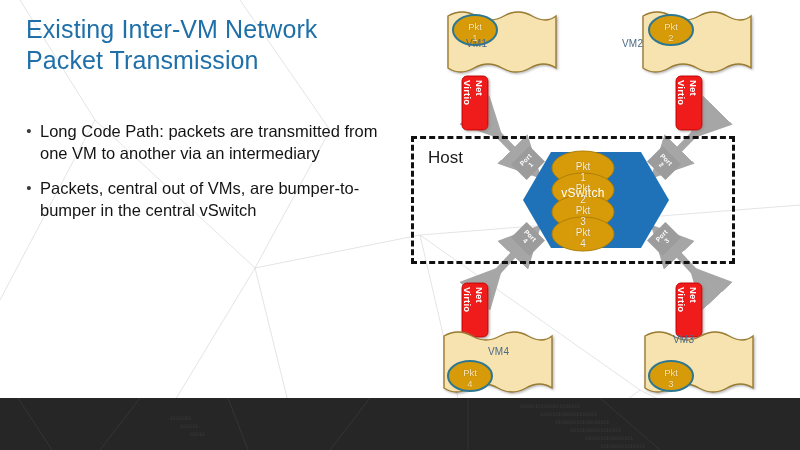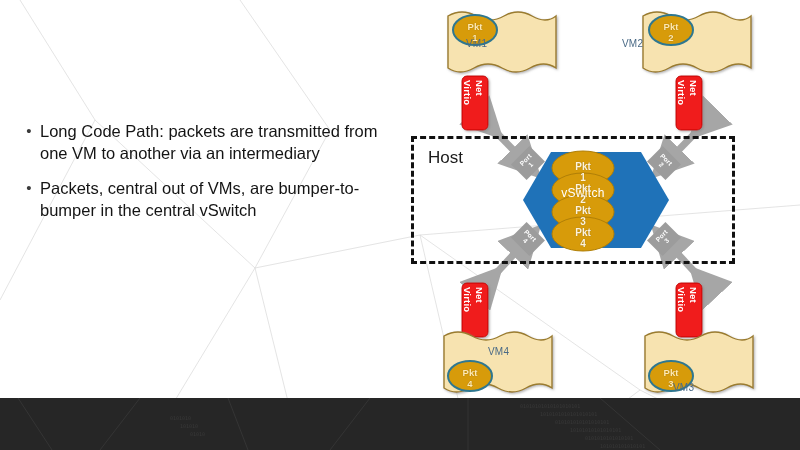--- a/index.html
+++ b/index.html
@@ -40,21 +40,21 @@
 
   
   #diagram{position:absolute;left:0;top:0;width:800px;height:450px;}
 
   
   .vm-name{
     position:absolute;font-size:10px;color:#4A6A86;letter-spacing:.2px;
   }
   .pkt-label{
     position:absolute;text-align:center;color:#ffe9b0;font-size:9.5px;
-    line-height:10.5px;font-weight:700;text-shadow:0 0 1px rgba(0,0,0,.35);
+    line-height:10.5px;font-weight:400;text-shadow:0 0 1px rgba(0,0,0,.35);
   }
   .pkt-label.big{color:#fdf3dc;font-size:10px;line-height:11px;}
 
   .virtio-text{
     position:absolute;color:#ffffff;font-size:9.5px;font-weight:700;
     letter-spacing:.2px;white-space:nowrap;transform-origin:0 0;
   }
   .port-text{
     position:absolute;color:#ffffff;font-size:6.5px;font-weight:700;
     letter-spacing:.2px;white-space:nowrap;text-align:center;
@@ -87,20 +87,24 @@
       <path d="M 255,268 L 330,130"></path>
       <path d="M 330,130 L 240,0"></path>
       <path d="M 95,120 L 0,300"></path>
       <path d="M 95,120 L 20,0"></path>
       <path d="M 420,235 L 640,390"></path>
       <path d="M 640,390 L 560,450"></path>
       <path d="M 640,390 L 760,450"></path>
     </g>
   </svg>
 
+  <div id="title">
+    <span>Existing Inter-VM Network</span>
+    <span class="l2">Packet Transmission</span>
+  </div>
 
   <div id="bullets">
     <div class="bullet">
       <div class="dot">•</div>
       <div class="btxt">Long Code Path: packets are transmitted from one VM to another via an intermediary</div>
     </div>
     <div class="bullet">
       <div class="dot">•</div>
       <div class="btxt">Packets, central out of VMs, are bumper-to-bumper in the central vSwitch</div>
     </div>
@@ -170,21 +174,21 @@
   </svg>
 
   <div id="host-box"></div>
   <div id="host-label">Host</div>
 
   <div id="vswitch-text">vSwitch</div>
 
   <div class="vm-name" style="left:466px;top:38px;">VM1</div>
   <div class="vm-name" style="left:622px;top:38px;">VM2</div>
   <div class="vm-name" style="left:472px;top:346px;margin-left:16px;">VM4</div>
-  <div class="vm-name" style="left:673px;top:334px;margin-top:48px;">VM3</div>
+  <div class="vm-name" style="left:673px;top:334px;">VM3</div>
 
   <div class="pkt-label" style="left:455px;top:22px;width:40px;">
     <span>Pkt</span><br>
     <span>1</span>
   </div>
   <div class="pkt-label" style="left:651px;top:22px;width:40px;">
     <span>Pkt</span><br>
     <span>2</span>
   </div>
   <div class="pkt-label" style="left:450px;top:368px;width:40px;">

